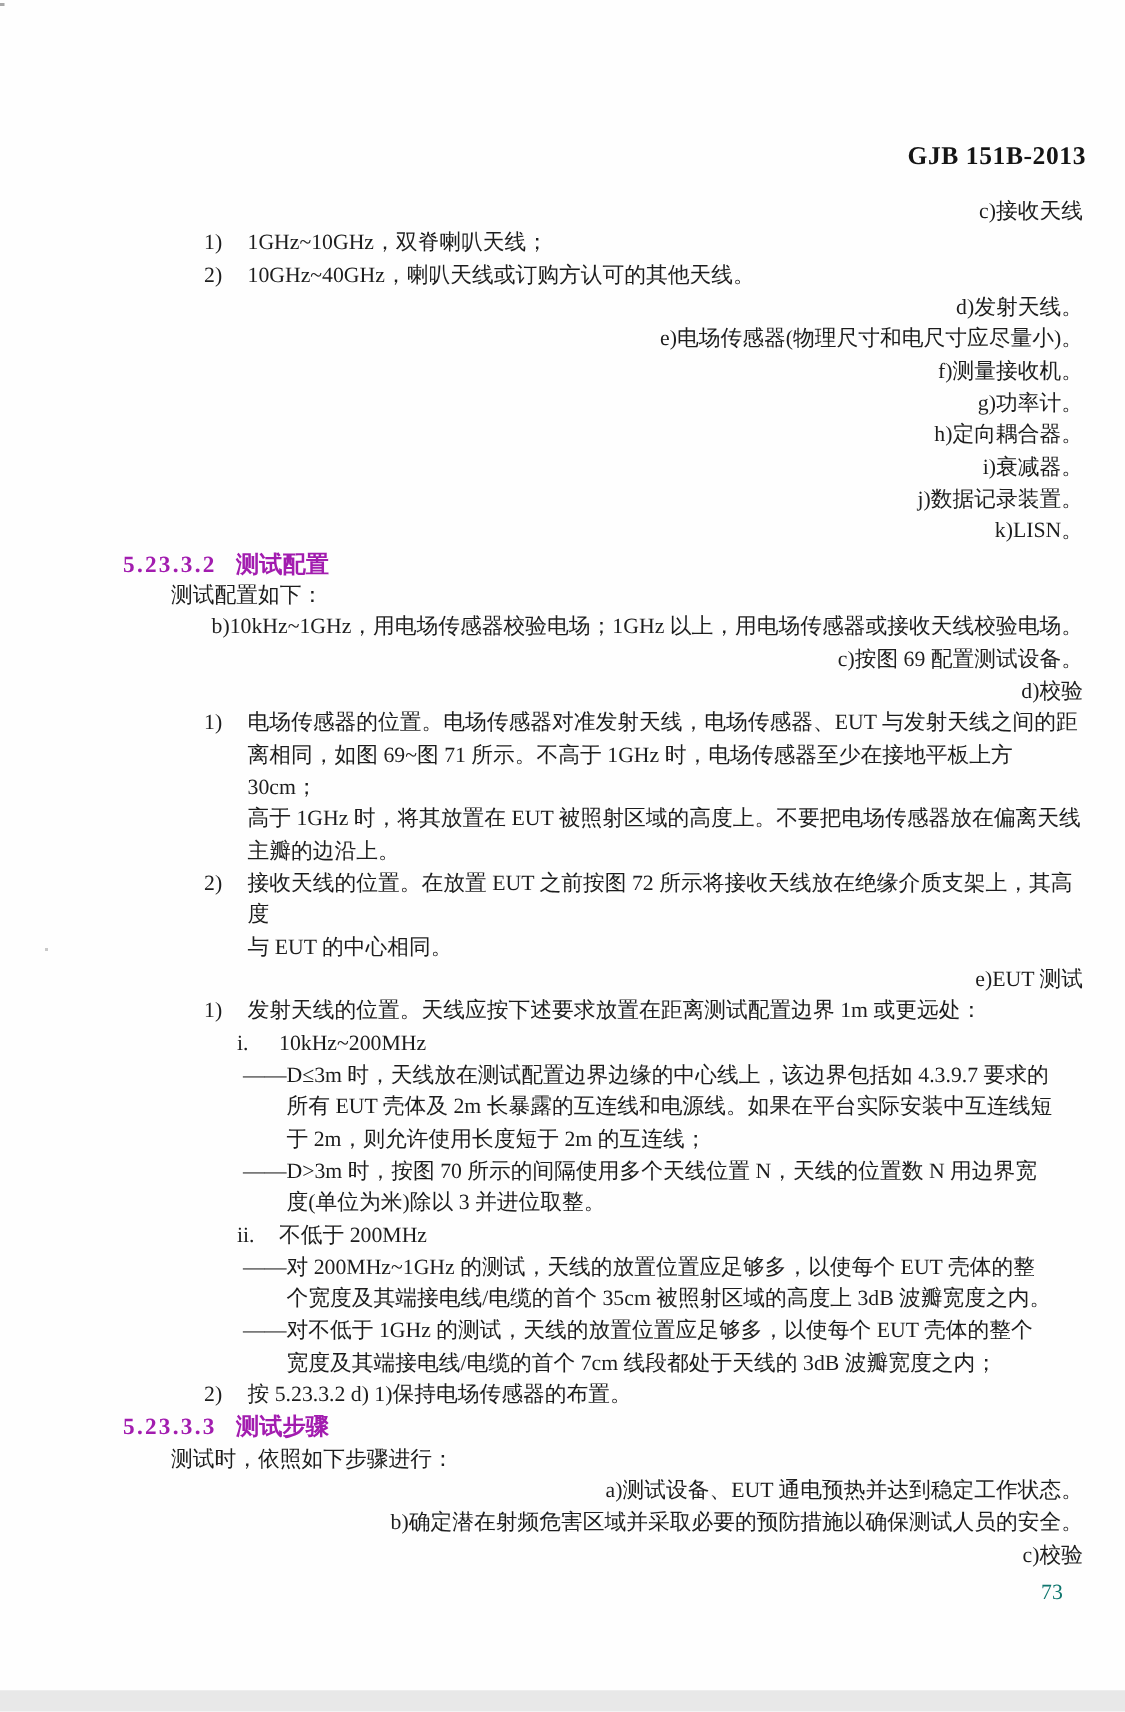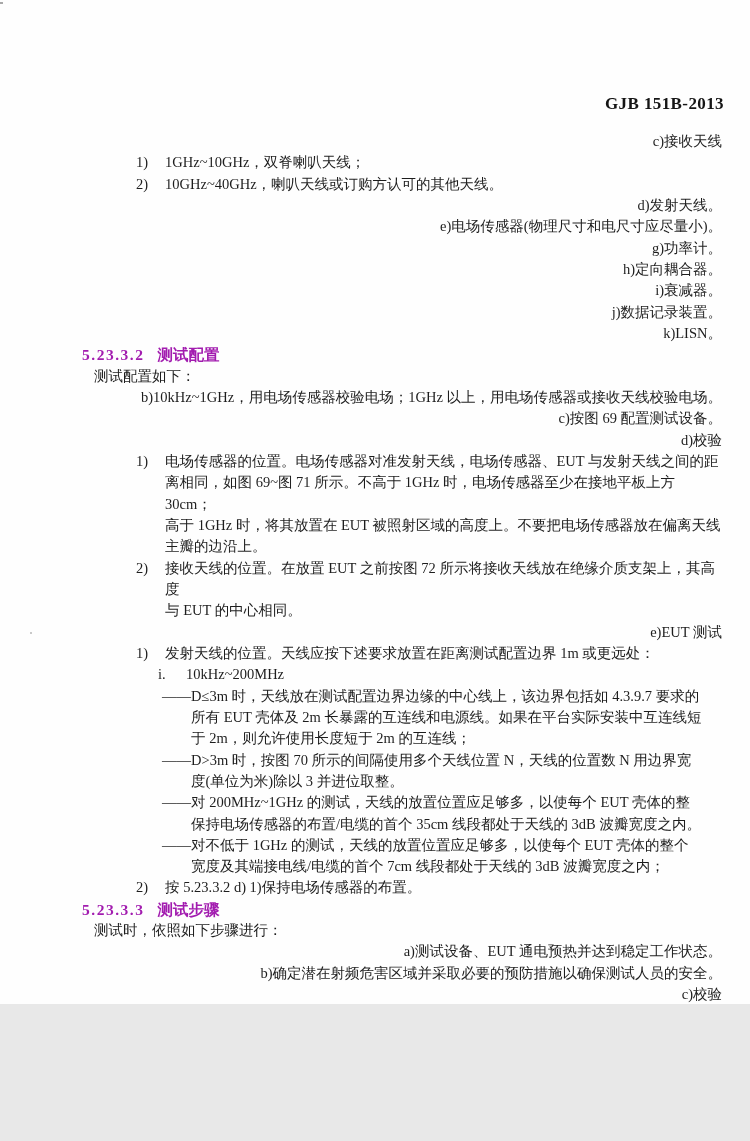--- a/index.html
+++ b/index.html
@@ -1,18 +1,18 @@
 <!DOCTYPE html>
 <html><head>
 <meta charset="utf-8">
 <style>
   html,body{margin:0;padding:0;background:#e8e8e8;}
   .page{
     position:relative;
-    width:750px;height:1004px;
+    width:750px;height:1127px;
     margin:0 auto;
     background:#fefefe;
     overflow:hidden;
     font-family:"Liberation Serif","DejaVu Serif",serif;
     color:#1d1d1d;
   }
   .header-code{
     position:absolute;top:94px;right:26px;
     font-weight:bold;font-size:17px;letter-spacing:0.4px;color:#151515;
   }
@@ -23,21 +23,21 @@
   .item,.para{white-space:pre;}
   .wrapblock{white-space:pre-line;}
   .l1{margin-left:4px;padding-left:20px;text-indent:-20px;text-align:right;}
   .l1 .lbl{width:20px;}
   .l2{margin-left:54px;padding-left:29px;text-indent:-29px;}
   .l2 .lbl{width:29px;}
   .l3{margin-left:76px;padding-left:28px;text-indent:-28px;}
   .l3 .lbl{width:28px;}
   .l4{margin-left:80px;padding-left:29px;text-indent:-29px;}
   .lbl{display:inline-block;text-indent:0;}
-  .para{margin-left:12px;}
+  .para{margin-left:32px;}
   .para3{margin-left:104px;}
   .heading{font-weight:bold;font-size:15.5px;color:#a21caf;white-space:pre;}
   .h-num{letter-spacing:1.5px;margin-right:13px;}
   .page-number{
     position:absolute;top:1054px;left:694px;
     font-size:14.5px;color:#0f766e;
   }
   .ink-main{
     position:absolute;left:9px;top:1131px;width:19px;height:7px;
     background:#0a0a0a;border-radius:2px 3px 3px 1px;
@@ -61,20 +61,21 @@
 <div class="page">
 
   <div class="header-code">GJB 151B-2013</div>
 
   <div class="content">
     <div class="item l1"><span class="lbl">c)</span><span>接收天线</span></div>
     <div class="item l2"><span class="lbl">1)</span><span>1GHz~10GHz，双脊喇叭天线；</span></div>
     <div class="item l2"><span class="lbl">2)</span><span>10GHz~40GHz，喇叭天线或订购方认可的其他天线。</span></div>
     <div class="item l1"><span class="lbl">d)</span><span>发射天线。</span></div>
     <div class="item l1"><span class="lbl">e)</span><span>电场传感器(物理尺寸和电尺寸应尽量小)。</span></div>
+    <div class="item l1"><span class="lbl">f)</span><span>测量接收机。</span></div>
     <div class="item l1"><span class="lbl">g)</span><span>功率计。</span></div>
     <div class="item l1"><span class="lbl">h)</span><span>定向耦合器。</span></div>
     <div class="item l1"><span class="lbl">i)</span><span>衰减器。</span></div>
     <div class="item l1"><span class="lbl">j)</span><span>数据记录装置。</span></div>
     <div class="item l1"><span class="lbl">k)</span><span>LISN。</span></div>
     <div class="heading"><span class="h-num">5.23.3.2</span><span>测试配置</span></div>
     <div class="para"><span>测试配置如下：</span></div>
     <div class="item l1"><span class="lbl">b)</span><span>10kHz~1GHz，用电场传感器校验电场；1GHz 以上，用电场传感器或接收天线校验电场。</span></div>
     <div class="item l1"><span class="lbl">c)</span><span>按图 69 配置测试设备。</span></div>
     <div class="item l1"><span class="lbl">d)</span><span>校验</span></div>
@@ -85,22 +86,23 @@
     <div class="item l2 wrapblock"><span class="lbl">2)</span><span>接收天线的位置。在放置 EUT 之前按图 72 所示将接收天线放在绝缘介质支架上，其高度
 与 EUT 的中心相同。</span></div>
     <div class="item l1"><span class="lbl">e)</span><span>EUT 测试</span></div>
     <div class="item l2"><span class="lbl">1)</span><span>发射天线的位置。天线应按下述要求放置在距离测试配置边界 1m 或更远处：</span></div>
     <div class="item l3"><span class="lbl">i.</span><span>10kHz~200MHz</span></div>
     <div class="item l4 wrapblock"><span>——D≤3m 时，天线放在测试配置边界边缘的中心线上，该边界包括如 4.3.9.7 要求的
 所有 EUT 壳体及 2m 长暴露的互连线和电源线。如果在平台实际安装中互连线短
 于 2m，则允许使用长度短于 2m 的互连线；</span></div>
     <div class="item l4 wrapblock"><span>——D&gt;3m 时，按图 70 所示的间隔使用多个天线位置 N，天线的位置数 N 用边界宽
 度(单位为米)除以 3 并进位取整。</span></div>
+    <div class="item l3"><span class="lbl">ii.</span><span>不低于 200MHz</span></div>
     <div class="item l4 wrapblock"><span>——对 200MHz~1GHz 的测试，天线的放置位置应足够多，以使每个 EUT 壳体的整
-保持电场传感器的布置/电缆的首个 35cm 线段都处于天线的 3dB 波瓣宽度之内。</span></div>
+个宽度及其端接电线/电缆的首个 35cm 被照射区域的高度上 3dB 波瓣宽度之内。</span></div>
     <div class="item l4 wrapblock"><span>——对不低于 1GHz 的测试，天线的放置位置应足够多，以使每个 EUT 壳体的整个
 宽度及其端接电线/电缆的首个 7cm 线段都处于天线的 3dB 波瓣宽度之内；</span></div>
     <div class="item l2"><span class="lbl">2)</span><span>按 5.23.3.2 d) 1)保持电场传感器的布置。</span></div>
     <div class="heading"><span class="h-num">5.23.3.3</span><span>测试步骤</span></div>
     <div class="para"><span>测试时，依照如下步骤进行：</span></div>
     <div class="item l1"><span class="lbl">a)</span><span>测试设备、EUT 通电预热并达到稳定工作状态。</span></div>
     <div class="item l1"><span class="lbl">b)</span><span>确定潜在射频危害区域并采取必要的预防措施以确保测试人员的安全。</span></div>
     <div class="item l1"><span class="lbl">c)</span><span>校验</span></div>
   </div>
 

